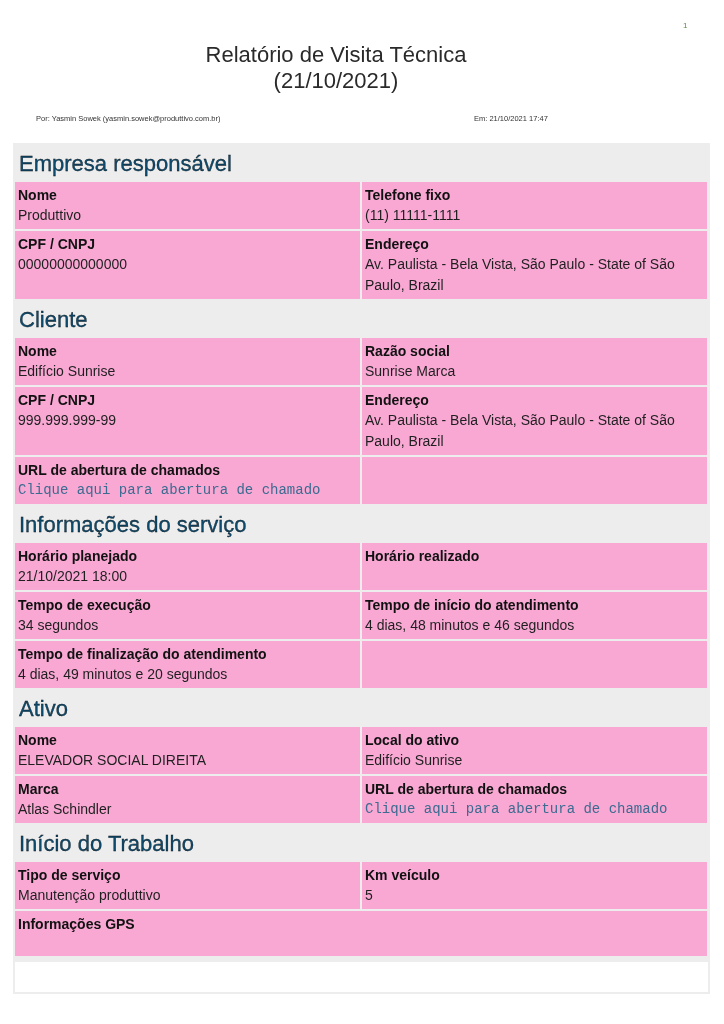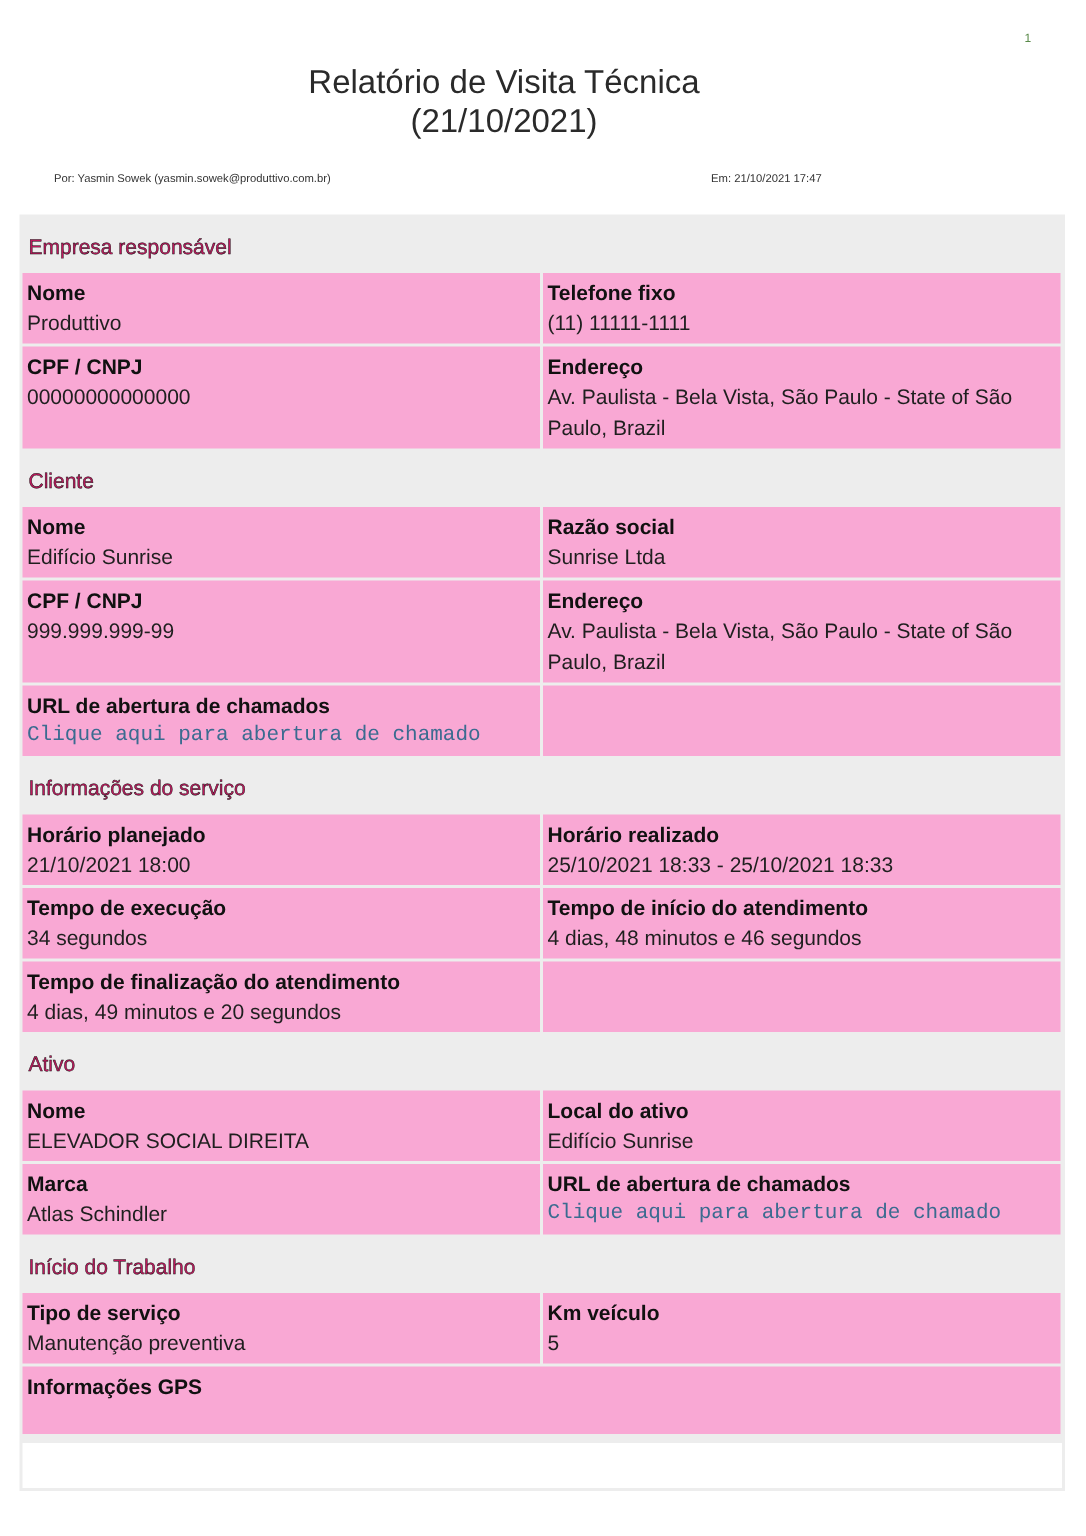--- a/index.html
+++ b/index.html
@@ -4,21 +4,21 @@
 <style>
   * { box-sizing: border-box; margin: 0; padding: 0; }
   html, body { width: 724px; height: 1024px; background: #ffffff; overflow: hidden; }
   body { font-family: "Liberation Sans", sans-serif; color: #1a1a1a; position: relative; }
   .page-num { position: absolute; top: 21px; left: 683px; font-size: 8px; color: #5a8a4a; }
   .title { position: absolute; top: 42px; left: 0; width: 672px; text-align: center; font-size: 22px; line-height: 26px; color: #2a2a2a; }
   .meta { position: absolute; top: 114px; font-size: 7.5px; color: #333; text-align: center; }
   .meta.left { left: 36px; }
   .meta.right { left: 474px; }
   .report { position: absolute; top: 143px; left: 13px; width: 697px; background: #ededed; padding: 0 2px 2px 2px; }
-  .section-title { font-size: 14px; font-weight: normal; color: #be185d; padding: 10px 4px 7px 4px; line-height: 22px; -webkit-text-stroke: 0.3px #111; }
+  .section-title { font-size: 22px; font-weight: normal; color: #0c4a6e; padding: 10px 4px 7px 4px; line-height: 22px; -webkit-text-stroke: 0.3px #111; }
   .grid { display: grid; grid-template-columns: 345px 345px; column-gap: 2px; row-gap: 2px; }
   .cell { background: #f9a8d4; padding: 3px 4px 3px 3px; min-height: 45px; }
   .cell.full { grid-column: 1 / span 2; }
   .label { font-size: 14px; font-weight: bold; line-height: 20px; color: #111; }
   .value { font-size: 14px; line-height: 21px; color: #1f1f1f; }
   .link { color: #3b6b90; font-family: Liberation Mono, monospace; }
   .tail { background: #fff; height: 30px; margin-top: 6px; }
 </style>
 </head>
 <body>
@@ -56,21 +56,21 @@
   </div>
 
   <div class="section-title">Cliente</div>
   <div class="grid">
     <div class="cell">
       <div class="label">Nome</div>
       <div class="value">Edifício Sunrise</div>
     </div>
     <div class="cell">
       <div class="label">Razão social</div>
-      <div class="value">Sunrise Ltda</div>
+      <div class="value">Sunrise Marca</div>
     </div>
     <div class="cell">
       <div class="label">CPF / CNPJ</div>
       <div class="value">999.999.999-99</div>
     </div>
     <div class="cell">
       <div class="label">Endereço</div>
       <div class="value">Av. Paulista - Bela Vista, São Paulo - State of São Paulo, Brazil</div>
     </div>
     <div class="cell">
@@ -81,21 +81,20 @@
   </div>
 
   <div class="section-title">Informações do serviço</div>
   <div class="grid">
     <div class="cell">
       <div class="label">Horário planejado</div>
       <div class="value">21/10/2021 18:00</div>
     </div>
     <div class="cell">
       <div class="label">Horário realizado</div>
-      <div class="value">25/10/2021 18:33 - 25/10/2021 18:33</div>
     </div>
     <div class="cell">
       <div class="label">Tempo de execução</div>
       <div class="value">34 segundos</div>
     </div>
     <div class="cell">
       <div class="label">Tempo de início do atendimento</div>
       <div class="value">4 dias, 48 minutos e 46 segundos</div>
     </div>
     <div class="cell">
@@ -122,21 +121,21 @@
     <div class="cell">
       <div class="label">URL de abertura de chamados</div>
       <div class="value link">Clique aqui para abertura de chamado</div>
     </div>
   </div>
 
   <div class="section-title">Início do Trabalho</div>
   <div class="grid">
     <div class="cell">
       <div class="label">Tipo de serviço</div>
-      <div class="value">Manutenção preventiva</div>
+      <div class="value">Manutenção produttivo</div>
     </div>
     <div class="cell">
       <div class="label">Km veículo</div>
       <div class="value">5</div>
     </div>
     <div class="cell full">
       <div class="label">Informações GPS</div>
     </div>
   </div>
 

